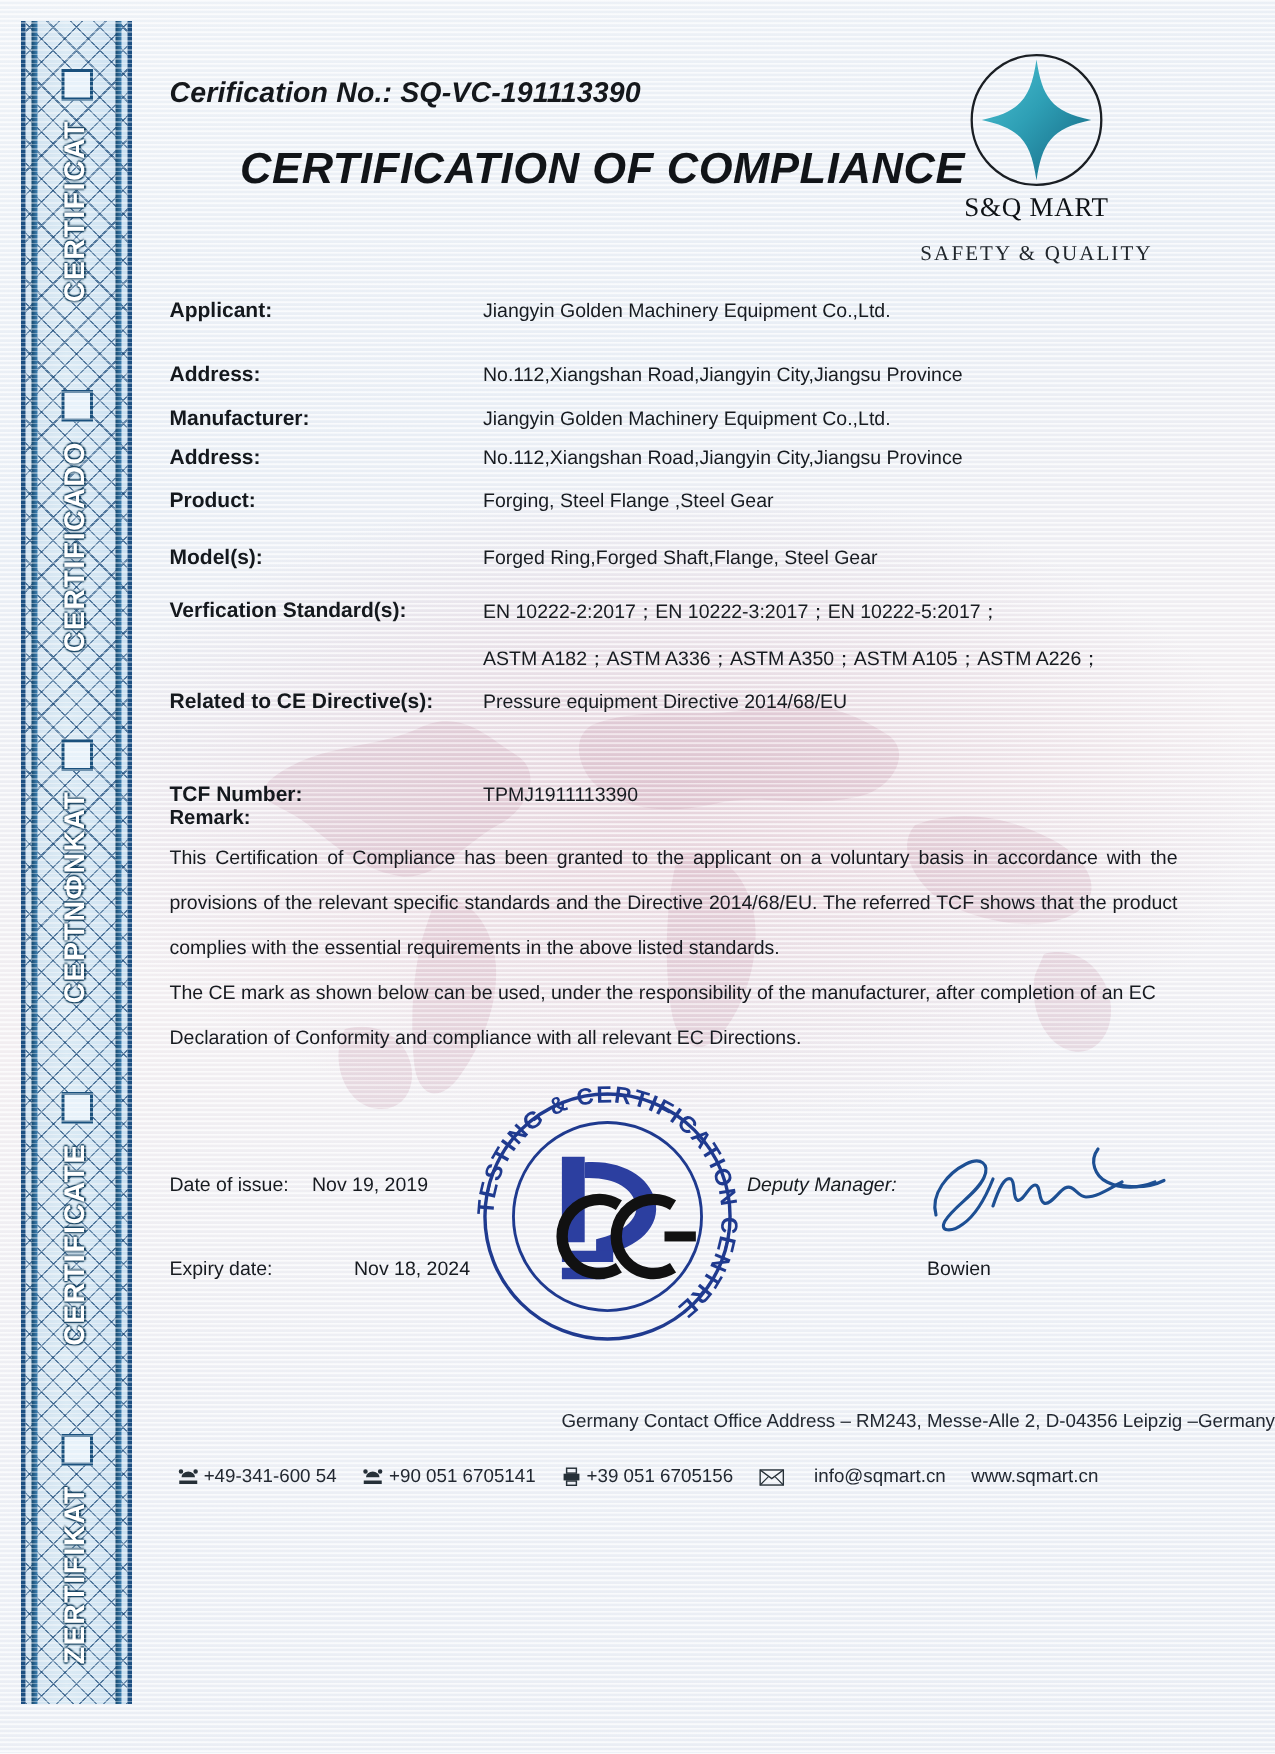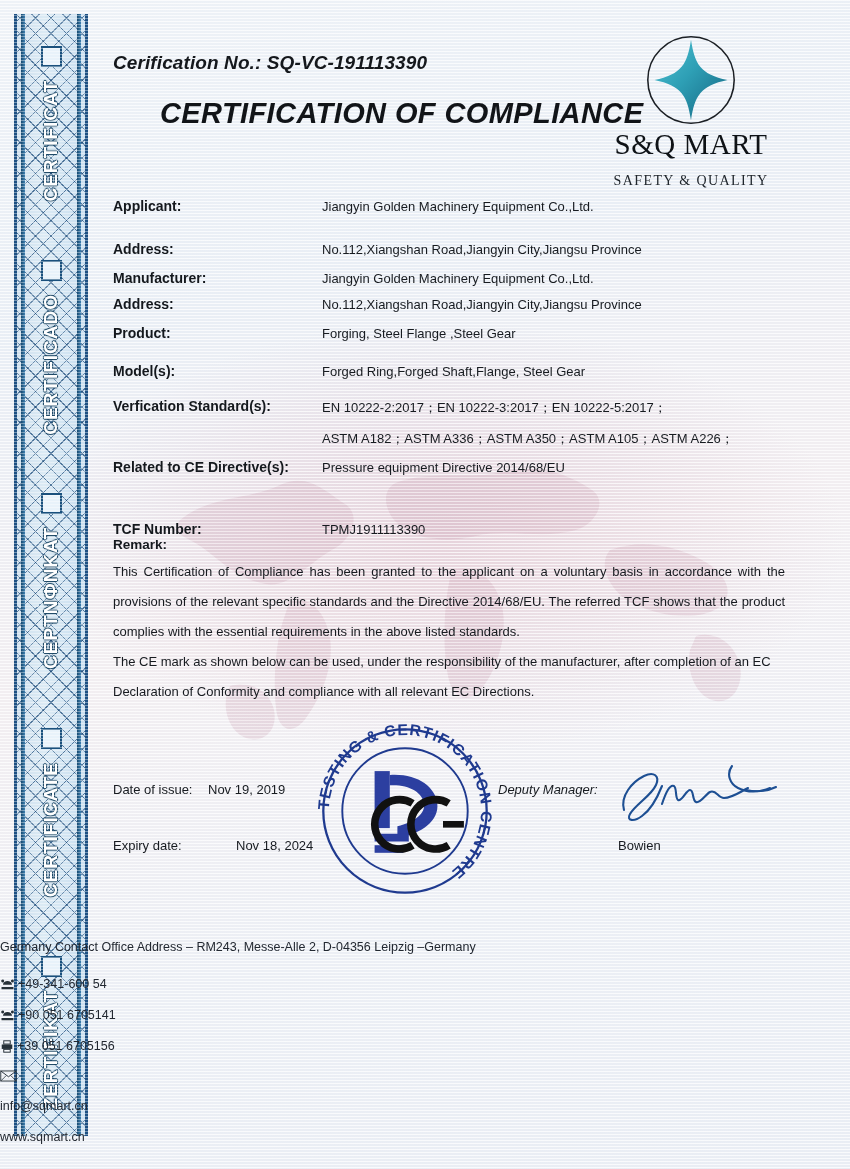--- a/index.html
+++ b/index.html
@@ -90,21 +90,21 @@
     position:absolute;left:160px;top:97px;
     font-size:29px;font-weight:bold;font-style:italic;
     color:#111418;letter-spacing:.4px;
   }
 
   
   #logo{position:absolute;left:588px;top:32px;width:206px;height:150px;text-align:center;}
   #logo-mark{width:96px;height:96px;margin:0 auto;}
   #logo-name{
     margin-top:1px;font-family:"Liberation Serif","DejaVu Serif",serif;
-    font-size:29px;color:#0e1216;letter-spacing:.5px;line-height:1.05;
+    font-size:18px;color:#0e1216;letter-spacing:.5px;line-height:1.05;
   }
   #logo-sub{
     font-family:"Liberation Serif","DejaVu Serif",serif;
     font-size:14px;color:#20262c;letter-spacing:1.4px;margin-top:14px;
   }
 
   
   #fields{position:absolute;left:113px;top:198px;width:690px;}
   .frow{position:relative;min-height:26px;}
   .flabel{
@@ -142,27 +142,27 @@
   #date-issue-value{position:absolute;left:208px;top:782px;font-size:13px;color:#171b20;}
   #expiry-label{position:absolute;left:113px;top:838px;font-size:13px;color:#171b20;}
   #expiry-value{position:absolute;left:208px;top:838px;font-size:13px;color:#171b20;margin-left:28px;}
   #dm-label{position:absolute;left:498px;top:782px;font-size:13px;color:#171b20;font-style:italic;}
   #signature{position:absolute;left:614px;top:752px;width:175px;height:80px;}
   #signature svg{width:100%;height:100%;}
   #dm-name{position:absolute;left:618px;top:838px;font-size:13px;color:#171b20;}
 
   
   #footer-address{
-    position:absolute;left:0;top:940px;width:850px;text-align:left;
+    position:absolute;left:0;top:940px;width:850px;text-align:right;
     font-size:12.5px;color:#222831;
   }
   #footer-contacts{
     position:absolute;left:0;top:977px;width:850px;
-    display:flex;justify-content:center;align-items:flex-start;gap:17px;
-    font-size:12.5px;color:#222831;flex-direction:column;
+    display:flex;justify-content:center;align-items:flex-end;gap:17px;
+    font-size:12.5px;color:#222831;
   }
   .fc{display:flex;align-items:center;gap:3px;white-space:nowrap;}
   .fc-icon{font-size:14px;line-height:1;color:#2a3views;color:#263038;}
   .fc-icon svg{display:block;}
 </style>
 </head>
 <body>
 
 <div id="page">
 

